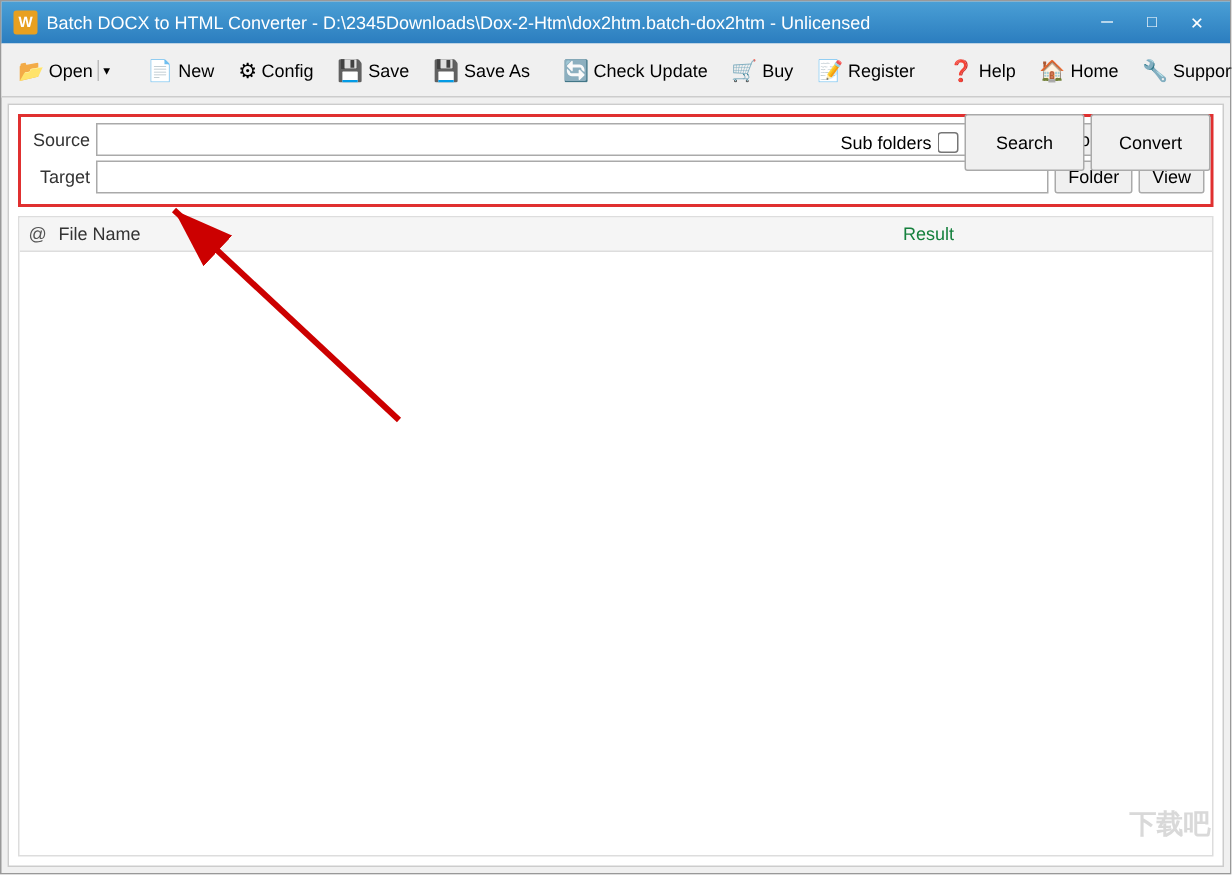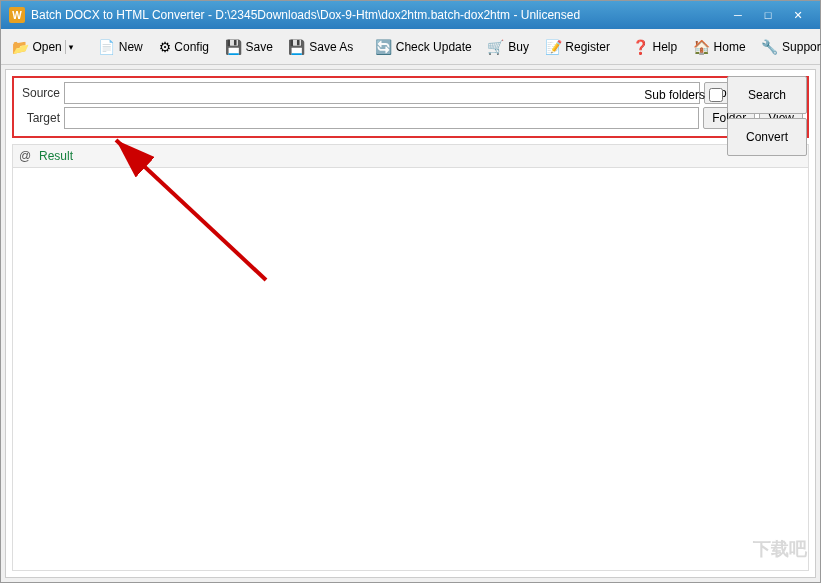--- a/index.html
+++ b/index.html
@@ -154,21 +154,21 @@
       cursor: pointer;
       font-size: 12px;
       border-radius: 2px;
     }
 
     .right-panel {
       position: absolute;
       right: 8px;
       top: 6px;
       display: flex;
-      flex-direction: column;
+      flex-direction: row;
       gap: 4px;
     }
     .subfolder-row {
       display: flex;
       align-items: center;
       gap: 4px;
     }
     .subfolder-label { font-size: 12px; }
     .subfolder-check {
       width: 14px;
@@ -236,21 +236,21 @@
     }
   </style>
 </head>
 <body>
 
 <div class="window">
 
   <div class="title-bar">
     <div class="title-bar-left">
       <div class="title-icon">W</div>
-      <span>Batch DOCX to HTML Converter - D:\2345Downloads\Dox-9-Htm\dox2htm.batch-dox2htm - Unlicensed</span>
+      <span>Batch DOCX to HTML Converter - D:\2345Downloads\Dox-2-Htm\dox2htm.batch-dox2htm - Unlicensed</span>
     </div>
     <div class="title-controls">
       <button class="title-btn">─</button>
       <button class="title-btn">□</button>
       <button class="title-btn close">✕</button>
     </div>
   </div>
 
   <div class="toolbar">
     <button class="toolbar-btn open-btn">
@@ -328,20 +328,21 @@
         <button class="action-btn">Search</button>
       </div>
       <div style="display:flex; justify-content:flex-end;">
         <button class="action-btn">Convert</button>
       </div>
     </div>
 
     <div class="table-area">
       <div class="table-header">
         <span class="table-col-at">@</span>
+        <span class="table-col-name">File Name</span>
         <span class="table-col-result">Result</span>
       </div>
       <div class="table-body">
         
       </div>
     </div>
 
     <div class="arrow-overlay">
       <svg width="250" height="200">
         <defs>

